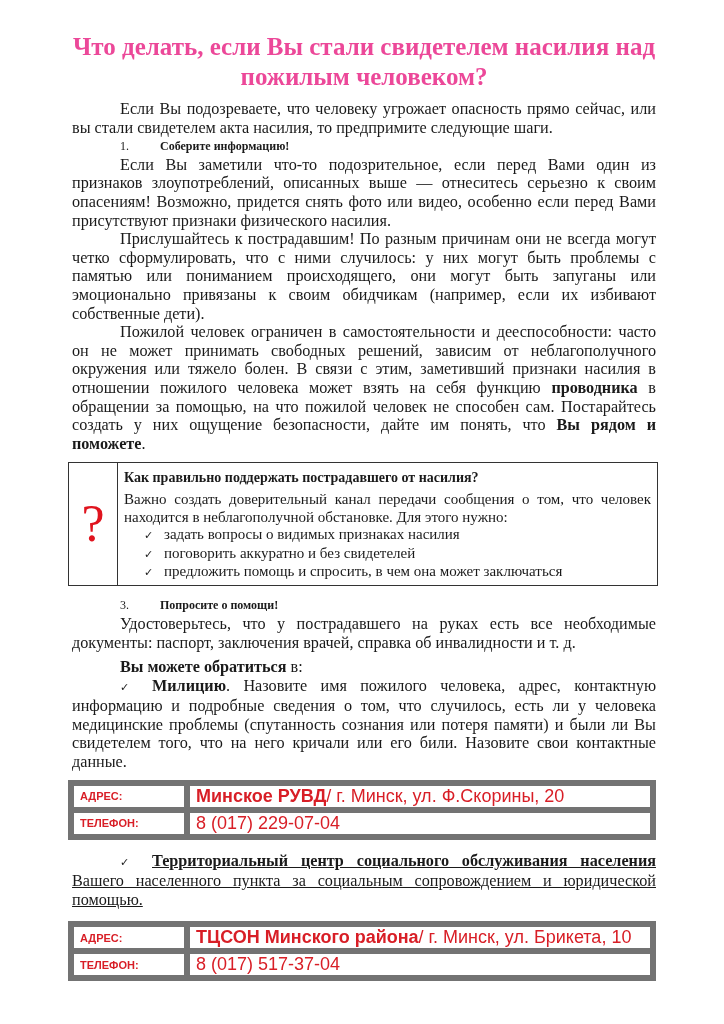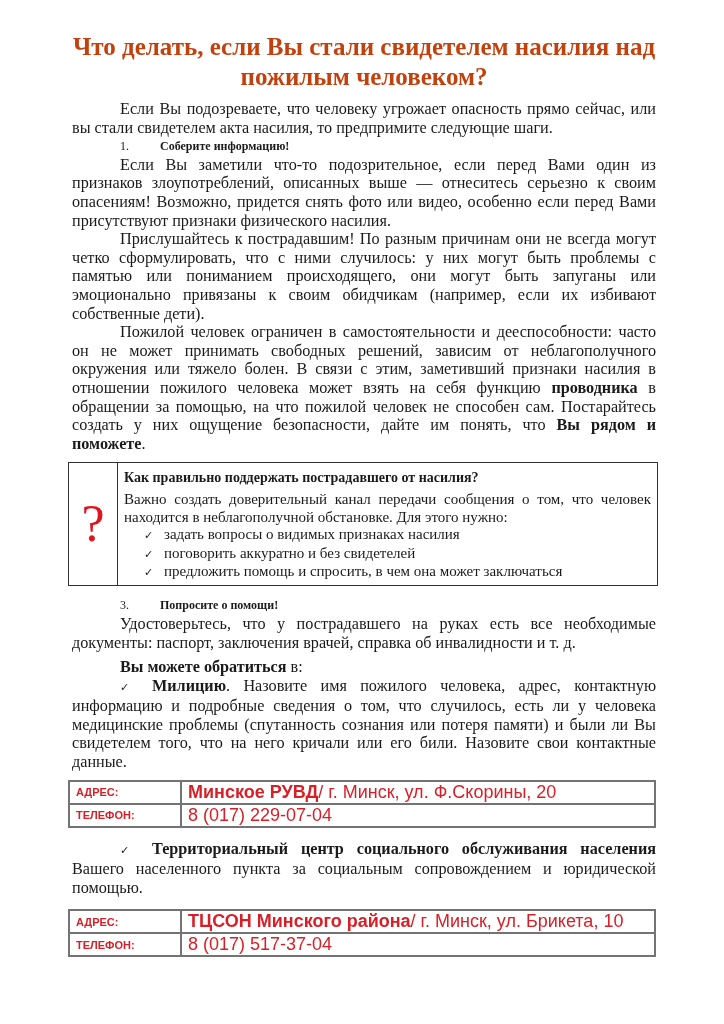--- a/index.html
+++ b/index.html
@@ -1,37 +1,37 @@
 <!DOCTYPE html>
 <html><head>
 <meta charset="utf-8">
 <style>
   html, body { margin: 0; padding: 0; background: #ffffff; }
   body { width: 724px; height: 1024px; position: relative; overflow: hidden;
          font-family: "Liberation Serif", "DejaVu Serif", serif; color: #1a1a1a; }
   .page { position: absolute; left: 72px; top: 32px; width: 584px; }
   h1 { font-family: "Liberation Serif", serif; font-weight: bold; font-size: 25px;
-       line-height: 30px; text-align: center; margin: 0 0 8px 0; color: #c2410c; }
+       line-height: 30px; text-align: center; margin: 0 0 8px 0; color: #ec4899; }
   p { margin: 0; font-size: 16.2px; line-height: 18.6px; text-align: justify; }
   .indent { text-indent: 48px; }
   .step { margin: 0; font-size: 12px; line-height: 18.6px; padding-left: 48px; }
   .step .num { display: inline-block; width: 40px; }
   .step b { font-weight: bold; }
   .box { border: 1px solid #333; display: flex; margin: 9px 0 10px -4px; width: 588px; }
   .box .qcell { width: 48px; border-right: 1px solid #333; display: flex; align-items: center; justify-content: center; }
   .box .qmark { color: #e0141e; font-size: 52px; font-family: "Liberation Serif", serif; line-height: 1; }
   .box .content { padding: 4px 6px 4px 6px; flex: 1; }
   .box .btitle { font-weight: bold; font-size: 14px; line-height: 22px; margin-bottom: 2px; }
   .box p { font-size: 15px; line-height: 17.4px; }
   .box ul { list-style: none; margin: 0; padding: 0 0 0 20px; }
   .box li { font-size: 15px; line-height: 17.4px; }
   .check { display: inline-block; width: 20px; font-size: 11px; font-family: "DejaVu Sans", sans-serif; }
   .contact { border-collapse: collapse; width: 588px; margin: 8px 0 8px -4px;
              font-family: "Liberation Sans", "DejaVu Sans", sans-serif; }
-  .contact td { border: 2px solid #737373; height: 19px; padding: 0 6px; color: #d81e26; }
+  .contact td { border: 6px solid #737373; height: 19px; padding: 0 6px; color: #d81e26; }
   .contact td.lbl { width: 98px; font-size: 11px; font-weight: bold; }
   .contact td.val { font-size: 18px; }
   .contact td.val b { font-weight: bold; }
 </style>
 </head>
 <body>
 
 <div class="page">
   <h1>Что делать, если Вы стали свидетелем насилия над пожилым человеком?</h1>
 
@@ -75,21 +75,21 @@
       <td class="lbl">АДРЕС:</td>
       <td class="val"><b>Минское РУВД</b><span>/ г. Минск, ул. Ф.Скорины, 20</span></td>
     </tr>
     <tr>
       <td class="lbl">ТЕЛЕФОН:</td>
       <td class="val">8 (017) 229-07-04</td>
     </tr>
   </tbody>
     </table>
 
-  <p class="indent" style="margin-top:12px;"><span class="check" style="width:32px;text-indent:0;">✓</span><b>Территориальный центр социального обслуживания населения</b><span> Вашего населенного пункта за социальным сопровождением и юридической помощью.</span></p>
+  <p class="indent" style="margin-top:12px;text-decoration:underline;"><span class="check" style="width:32px;text-indent:0;">✓</span><b>Территориальный центр социального обслуживания населения</b><span> Вашего населенного пункта за социальным сопровождением и юридической помощью.</span></p>
 
   <table class="contact" style="margin-top:12px;">
     <tbody>
         <tr>
       <td class="lbl">АДРЕС:</td>
       <td class="val"><b>ТЦСОН Минского района</b><span>/ г. Минск, ул. Брикета, 10</span></td>
     </tr>
     <tr>
       <td class="lbl">ТЕЛЕФОН:</td>
       <td class="val">8 (017) 517-37-04</td>

